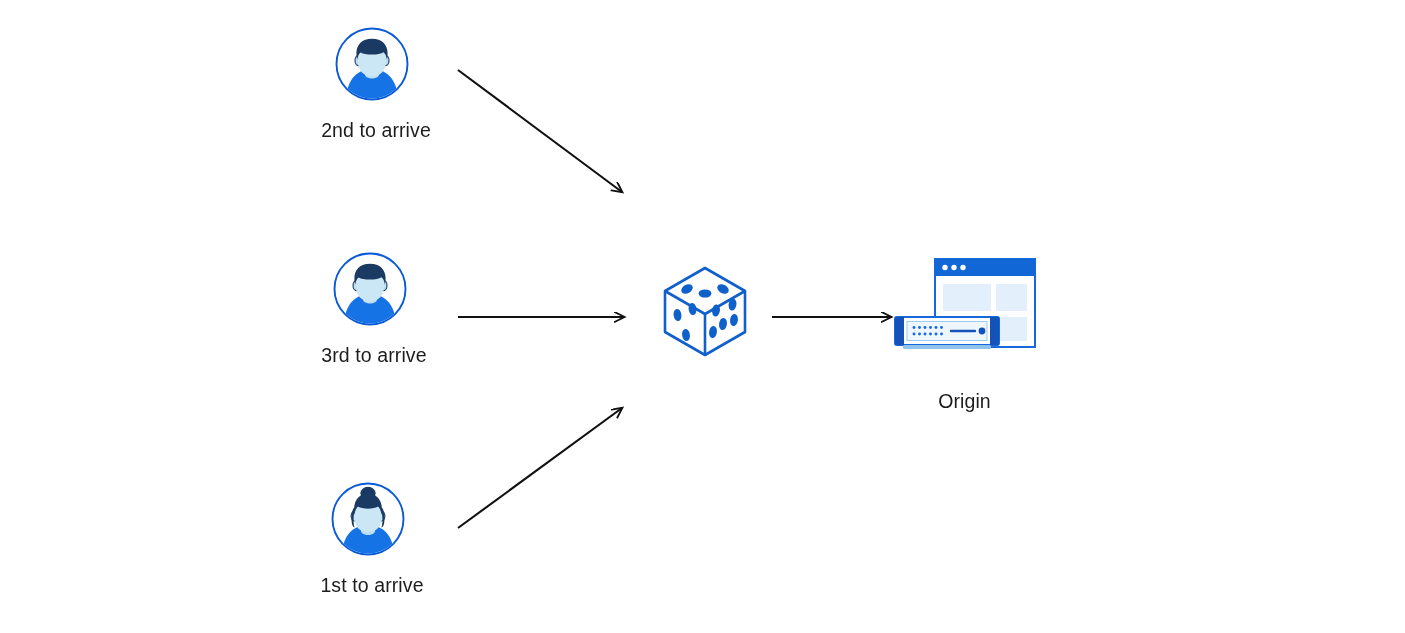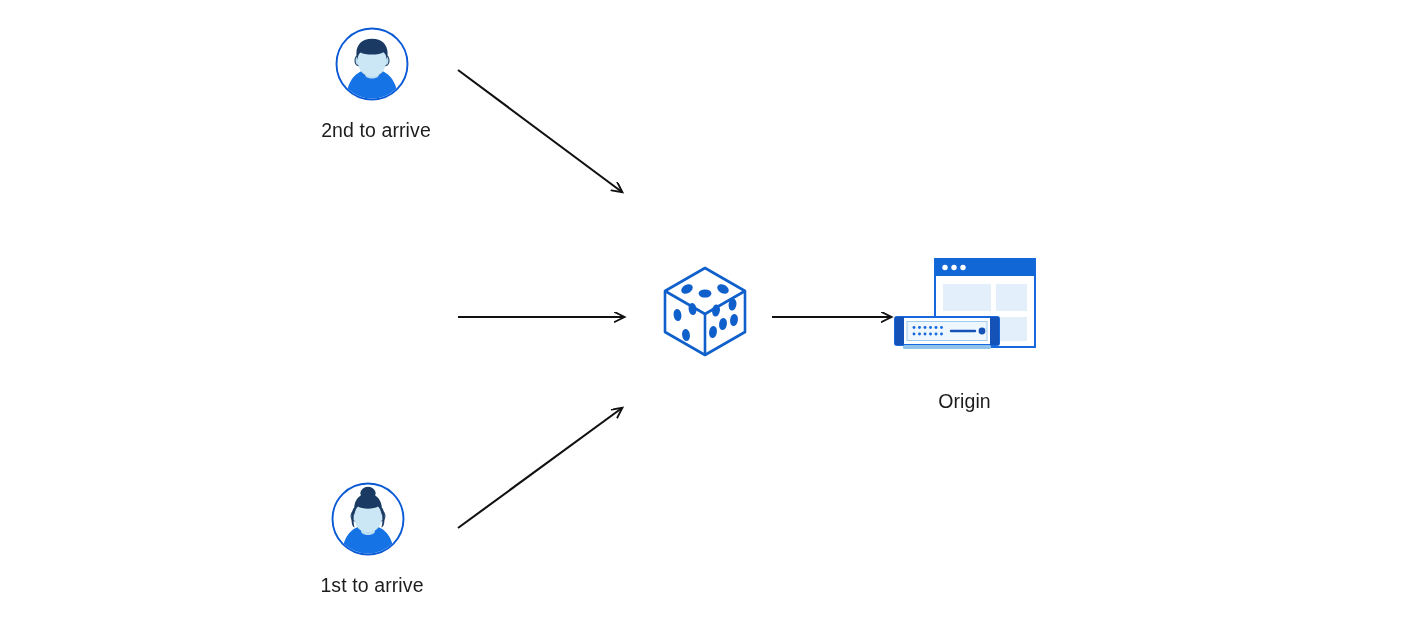--- a/index.html
+++ b/index.html
@@ -89,20 +89,40 @@
           <ellipse cx="51.4" cy="34.5" rx="3.6" ry="5.1" fill="#b8dcf0" stroke="#1b3a63" stroke-width="1.1"></ellipse>
           <path d="M31 39h14v9.5c0 2.4-3.1 4-7 4s-7-1.6-7-4z" fill="#b8dcf0"></path>
           <path d="M38 14.5c9.2 0 14.6 6.2 14.6 15.2 0 7.4-1.2 12-3.4 15.3-2.3 3.5-6.4 5.6-11.2 5.6s-8.9-2.1-11.2-5.6c-2.2-3.3-3.4-7.9-3.4-15.3 0-9 5.4-15.2 14.6-15.2z" fill="#cbe7f6"></path>
           <path d="M38 12.8c10 0 15.6 6 15.6 14.6 0 2.6-0.3 4.6-0.8 6.2-0.4-3.6-1.6-6.1-3.3-7.3-2.4 1.5-6.4 2.3-11.5 2.3-5.4 0-9.1-0.7-11.3-2.1-1.8 1.2-3 3.6-3.4 7.1-0.5-1.6-0.9-3.6-0.9-6.2 0-8.6 5.6-14.6 15.6-14.6z" fill="#1b3a63"></path>
         </g>
       </svg>
     </div>
     <div class="caption avatar-caption">2nd to arrive</div>
   </div>
 
+  <div class="node avatar-node user-2">
+    <div class="avatar-wrap">
+      <svg viewBox="0 0 76 76" width="76" height="76">
+        <circle cx="38" cy="38" r="35.5" fill="#ffffff" stroke="#0a5ad6" stroke-width="1.9"></circle>
+        <clipPath id="c2">
+            <circle cx="38" cy="38" r="34.6"></circle>
+          </clipPath>
+        <g clip-path="url(#c2)">
+          <path d="M38 43c14.5 0 23 10.5 25 22.5 1 6 1 10 1 10H12s0-4 1-10C15 53.5 23.5 43 38 43z" fill="#1573e6"></path>
+          <path d="M38 43c4 0 7.6 0.8 10.6 2.2-2 3.6-6 6-10.6 6s-8.6-2.4-10.6-6C30.4 43.8 34 43 38 43z" fill="#1b3a63"></path>
+          <ellipse cx="24.6" cy="34.5" rx="3.6" ry="5.1" fill="#b8dcf0" stroke="#1b3a63" stroke-width="1.1"></ellipse>
+          <ellipse cx="51.4" cy="34.5" rx="3.6" ry="5.1" fill="#b8dcf0" stroke="#1b3a63" stroke-width="1.1"></ellipse>
+          <path d="M31 39h14v9.5c0 2.4-3.1 4-7 4s-7-1.6-7-4z" fill="#b8dcf0"></path>
+          <path d="M38 14.5c9.2 0 14.6 6.2 14.6 15.2 0 7.4-1.2 12-3.4 15.3-2.3 3.5-6.4 5.6-11.2 5.6s-8.9-2.1-11.2-5.6c-2.2-3.3-3.4-7.9-3.4-15.3 0-9 5.4-15.2 14.6-15.2z" fill="#cbe7f6"></path>
+          <path d="M38 12.8c10 0 15.6 6 15.6 14.6 0 2.6-0.3 4.6-0.8 6.2-0.4-3.6-1.6-6.1-3.3-7.3-2.4 1.5-6.4 2.3-11.5 2.3-5.4 0-9.1-0.7-11.3-2.1-1.8 1.2-3 3.6-3.4 7.1-0.5-1.6-0.9-3.6-0.9-6.2 0-8.6 5.6-14.6 15.6-14.6z" fill="#1b3a63"></path>
+        </g>
+      </svg>
+    </div>
+    <div class="caption avatar-caption">3rd to arrive</div>
+  </div>
 
   <div class="node avatar-node user-3">
     <div class="avatar-wrap">
       <svg viewBox="0 0 76 76" width="76" height="76">
         <circle cx="38" cy="38" r="35.5" fill="#ffffff" stroke="#0a5ad6" stroke-width="1.9"></circle>
         <clipPath id="c3">
             <circle cx="38" cy="38" r="34.6"></circle>
           </clipPath>
         <g clip-path="url(#c3)">
           <path d="M38 44c14.5 0 23 10 25 22 1 6 1 10 1 10H12s0-4 1-10C15 54 23.5 44 38 44z" fill="#1573e6"></path>

